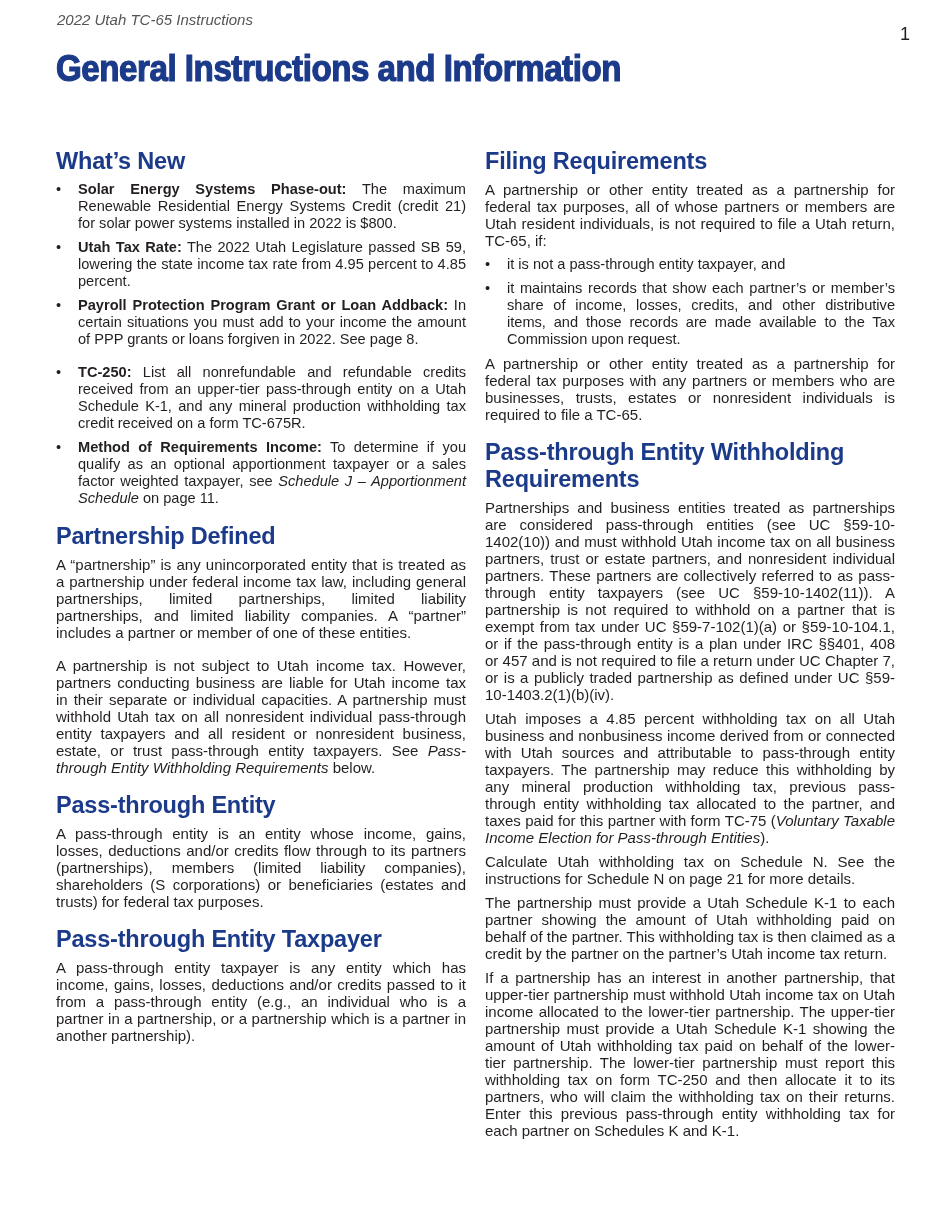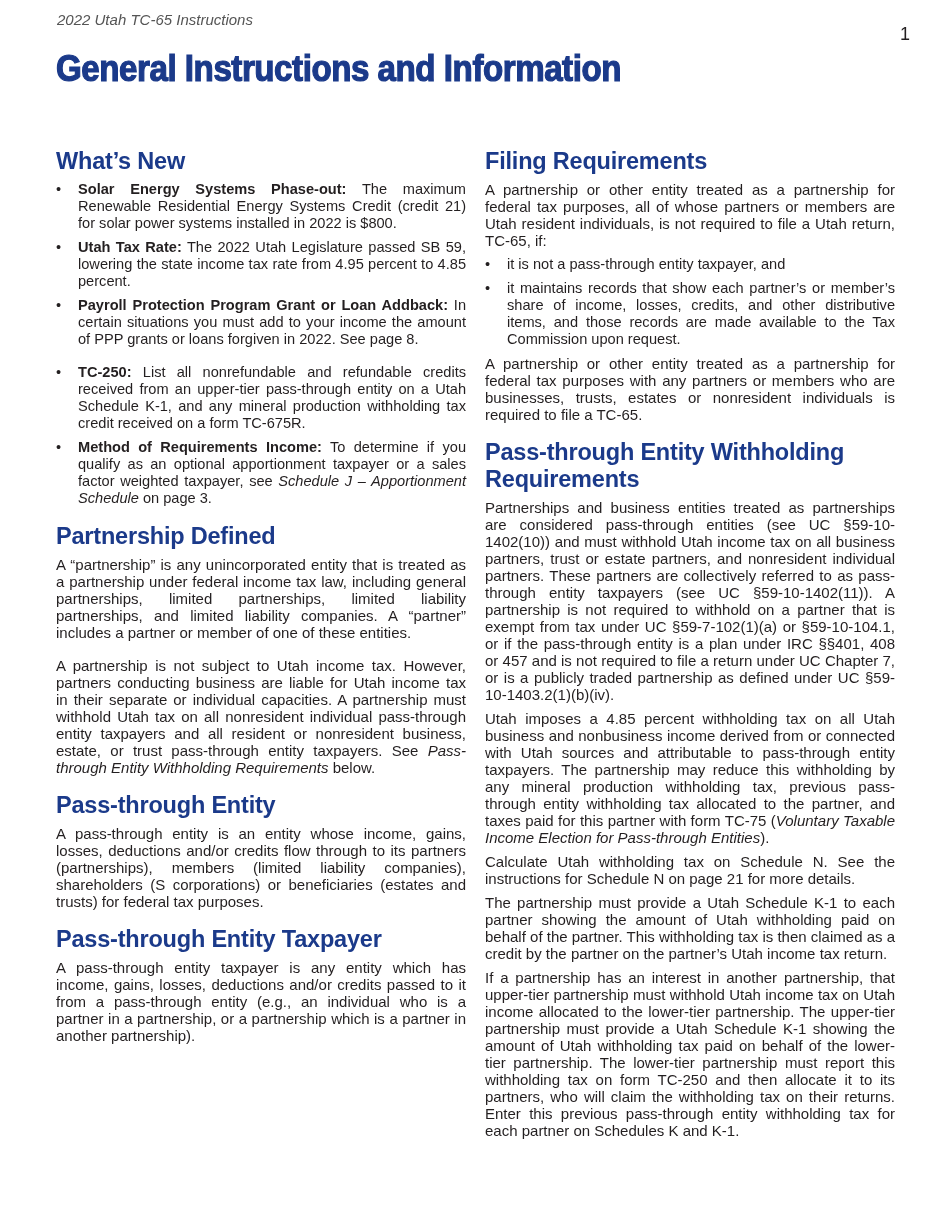--- a/index.html
+++ b/index.html
@@ -36,21 +36,21 @@
     <ul>
       <li><span class="bullet">•</span><b>Solar Energy Systems Phase-out:</b><span> The maximum Renewable Residential Energy Systems Credit (credit 21) for solar power systems installed in 2022 is $800.</span></li>
       <li><span class="bullet">•</span><b>Utah Tax Rate:</b><span> The 2022 Utah Legislature passed SB 59, lowering the state income tax rate from 4.95 percent to 4.85 percent.</span></li>
       <li><span class="bullet">•</span><b>Payroll Protection Program Grant or Loan Addback:</b><span> In certain situations you must add to your income the amount of PPP grants or loans forgiven in 2022. See page 8.</span></li>
     </ul>
   </div>
 
   <div class="section">
     <ul>
       <li><span class="bullet">•</span><b>TC-250:</b><span> List all nonrefundable and refundable credits received from an upper-tier pass-through entity on a Utah Schedule K-1, and any mineral production withholding tax credit received on a form TC-675R.</span></li>
-      <li><span class="bullet">•</span><b>Method of Requirements Income:</b><span> To determine if you qualify as an optional apportionment taxpayer or a sales factor weighted taxpayer, see </span><i>Schedule J – Apportionment Schedule</i><span> on page 3.</span></li>
+      <li><span class="bullet">•</span><b>Method of Requirements Income:</b><span> To determine if you qualify as an optional apportionment taxpayer or a sales factor weighted taxpayer, see </span><i>Schedule J – Apportionment Schedule</i><span> on page 11.</span></li>
     </ul>
   </div>
 
   <div class="section">
     <h2>Partnership Defined</h2>
     <p>A “partnership” is any unincorporated entity that is treated as a partnership under federal income tax law, including general partnerships, limited partnerships, limited liability partnerships, and limited liability companies. A “partner” includes a partner or member of one of these entities.</p>
   </div>
 
   <div class="section">
     <p><span>A partnership is not subject to Utah income tax. However, partners conducting business are liable for Utah income tax in their separate or individual capacities. A partnership must withhold Utah tax on all nonresident individual pass-through entity taxpayers and all resident or nonresident business, estate, or trust pass-through entity taxpayers. See </span><i>Pass-through Entity Withholding Requirements</i><span> below.</span></p>

